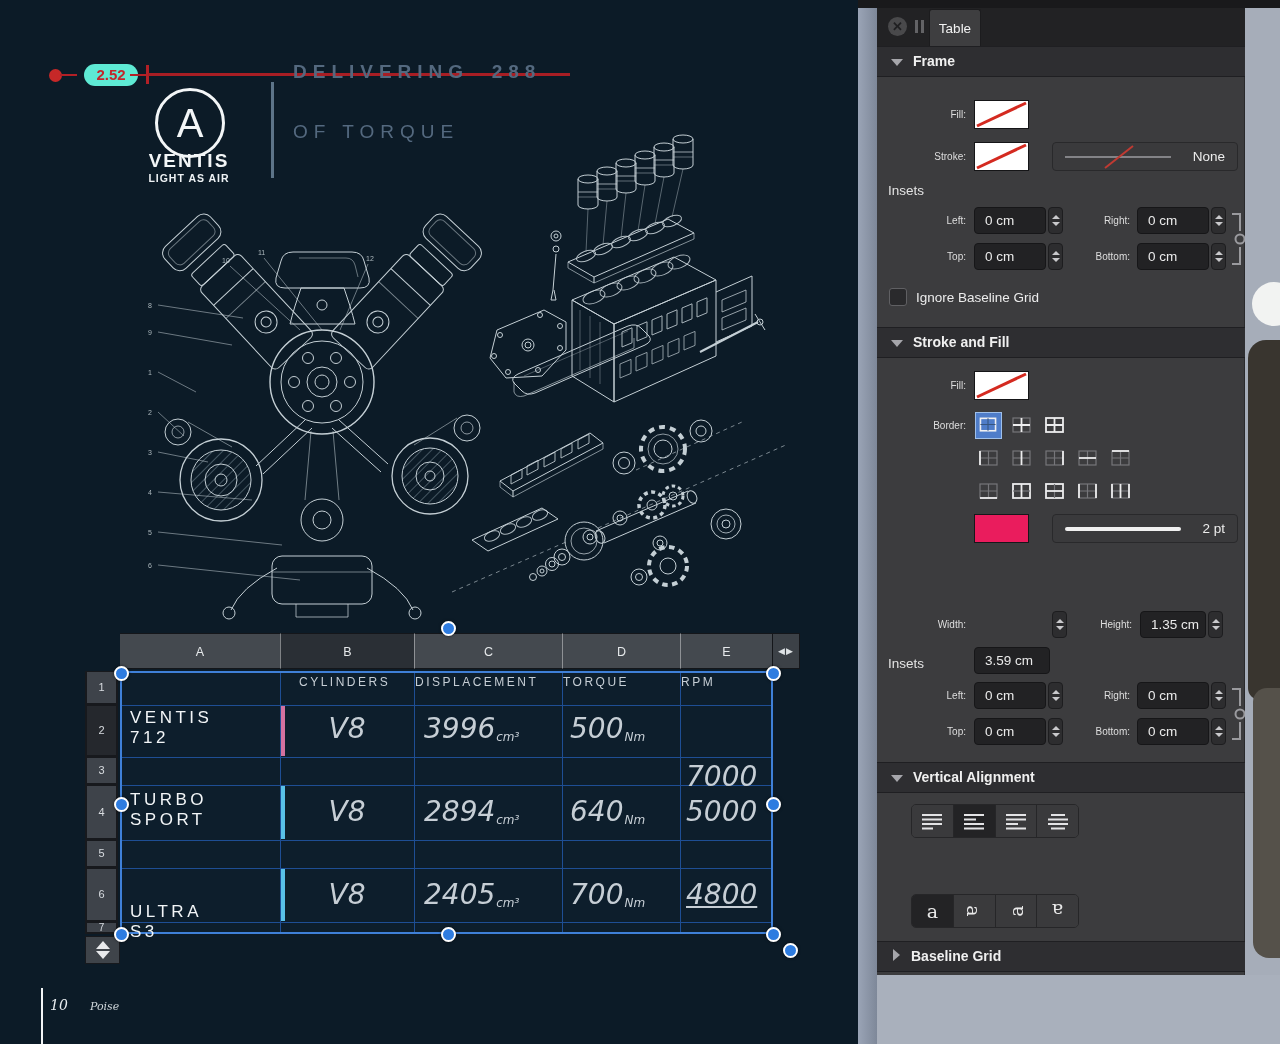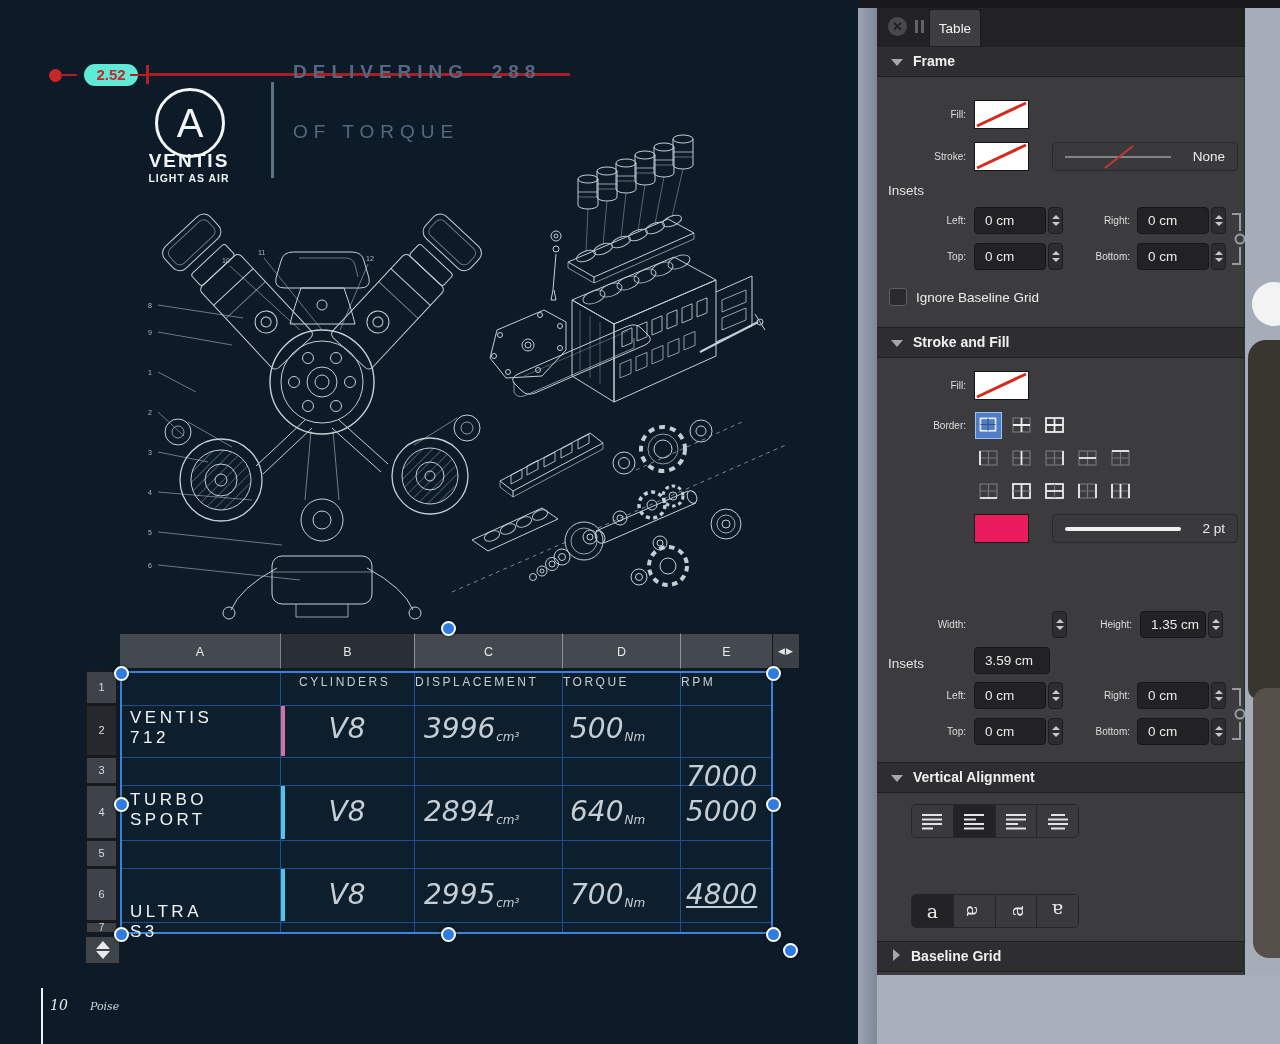--- a/index.html
+++ b/index.html
@@ -424,21 +424,21 @@
     <div class="abs cell val" style="left:285px;top:795px;width:124px;text-align:center;">V8</div>
     <div class="abs cell val" style="left:424px;top:795px;"><span>2894</span><span class="unit">cm³</span></div>
     <div class="abs cell val" style="left:570px;top:795px;"><span>640</span><span class="unit">Nm</span></div>
     <div class="abs cell val" style="left:686px;top:795px;">5000</div>
 
     <div class="abs cell name" style="left:130px;top:874px;margin-top:28px;">
       <div>ULTRA</div>
       <div>S3</div>
     </div>
     <div class="abs cell val" style="left:285px;top:878px;width:124px;text-align:center;">V8</div>
-    <div class="abs cell val" style="left:424px;top:878px;"><span>2995</span><span class="unit">cm³</span></div>
+    <div class="abs cell val" style="left:424px;top:878px;"><span>2405</span><span class="unit">cm³</span></div>
     <div class="abs cell val" style="left:570px;top:878px;"><span>700</span><span class="unit">Nm</span></div>
     <div class="abs cell val" style="left:686px;top:878px;text-decoration:underline;">4800</div>
 
     <div class="hnd" style="left:441px;top:621px;"></div>
     <div class="hnd" style="left:114px;top:666px;"></div>
     <div class="hnd" style="left:766px;top:666px;"></div>
     <div class="hnd" style="left:114px;top:797px;"></div>
     <div class="hnd" style="left:766px;top:797px;"></div>
     <div class="hnd" style="left:114px;top:927px;"></div>
     <div class="hnd" style="left:441px;top:927px;"></div>

